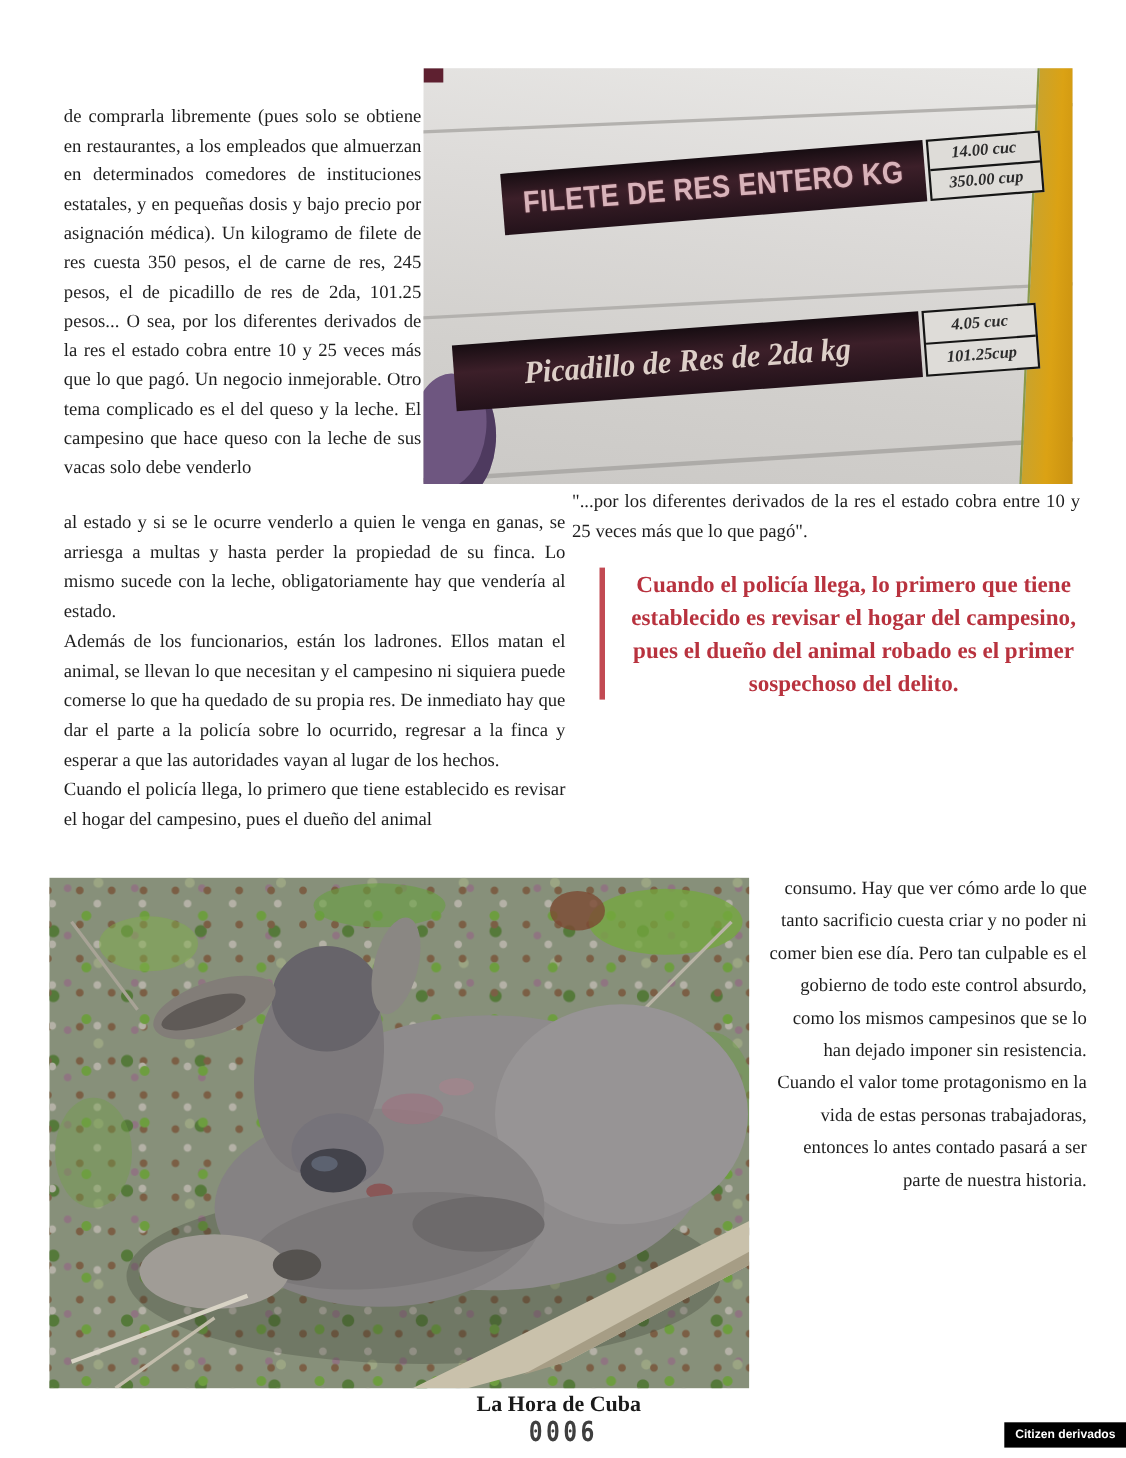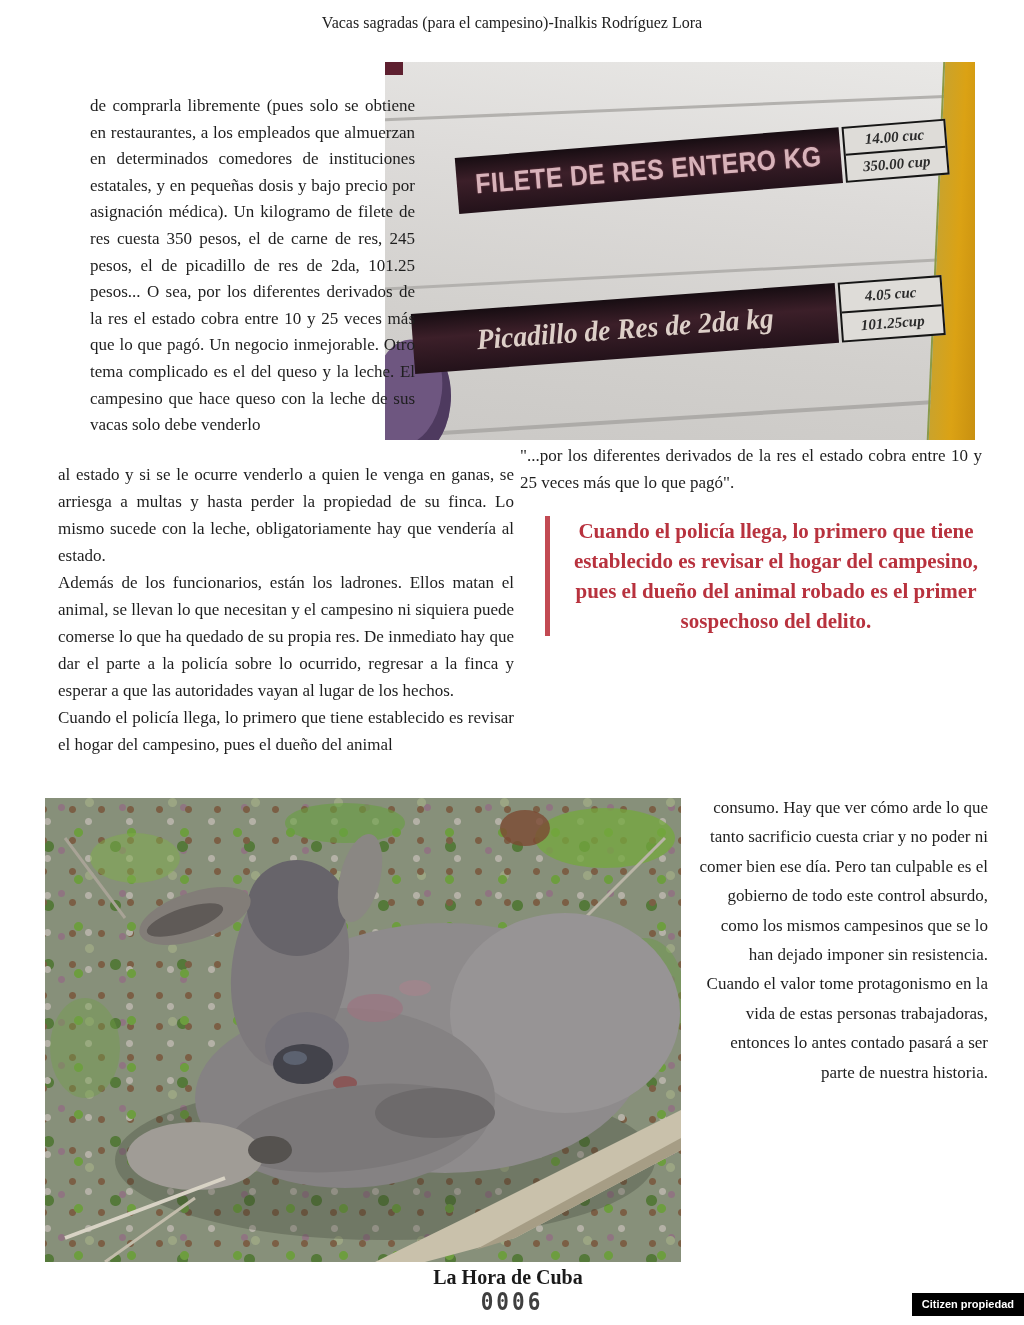--- a/index.html
+++ b/index.html
@@ -4,21 +4,21 @@
 <style>
   html,body{margin:0;padding:0;background:#ffffff;}
   .page{position:relative;width:1024px;height:1325px;background:#ffffff;overflow:hidden;
         font-family:"Liberation Serif",serif;color:#1e1e1e;}
 
   .header-title{position:absolute;left:0;top:14px;width:100%;text-align:center;
         font-size:16px;color:#222;}
 
   .prose{position:absolute;font-size:17px;line-height:26.6px;text-align:justify;
         white-space:pre-line;}
-  .col-left-narrow{left:58px;top:93px;width:325px;margin-left:32px;}
+  .col-left-narrow{left:58px;top:93px;width:325px;}
   .col-left-wide{left:58px;top:461px;width:456px;line-height:27px;}
   .photo-caption{left:520px;top:443px;width:462px;}
   .col-right-top{left:519px;top:681px;width:466px;}
   .col-right-bottom{left:694px;top:793px;width:294px;text-align:right;line-height:29.4px;}
 
   .pull-quote{position:absolute;left:545px;top:516px;width:424px;
         border-left:5px solid #c24a53;padding-left:14px;
         font-weight:bold;font-size:21px;line-height:30px;color:#b8323e;text-align:center;}
 
   
@@ -72,21 +72,20 @@
         letter-spacing:3px;color:#3f3f3f;transform:scaleY(1.2);}
   .credit{position:absolute;right:0;top:1293px;background:#000;color:#fff;
         font-family:"Liberation Sans",sans-serif;font-size:11px;font-weight:bold;
         padding:5px 10px 6px 10px;}
 </style>
 </head>
 <body>
 
 <div class="page">
 
-  <div class="header-title">Vacas sagradas (para el campesino)-Inalkis Rodríguez Lora</div>
 
   <div class="photo-prices">
     <div class="shelf-line sl1"></div>
     <div class="shelf-line sl2"></div>
     <div class="shelf-line sl3"></div>
     <div class="yellow-strip"></div>
     <div class="corner-mark"></div>
     <div class="purple-blob"></div>
 
     <div class="sign sign-filete">
@@ -157,15 +156,15 @@
 
       <polygon points="636,312 636,352 470,440 380,464 330,464 420,420" fill="#c9c1ab"></polygon>
       <polygon points="636,340 636,352 470,440 430,452" fill="#a69d85"></polygon>
       <path d="M20,440 L180,380" stroke="#d8d3c5" stroke-width="4"></path>
       <path d="M60,464 L150,400" stroke="#c2bcab" stroke-width="3"></path>
     </svg>
   </div>
 
   <div class="footer-title">La Hora de Cuba</div>
   <div class="page-number">0006</div>
-  <div class="credit">Citizen propiedad</div>
+  <div class="credit">Citizen derivados</div>
 
 </div>
 
 </body></html>

